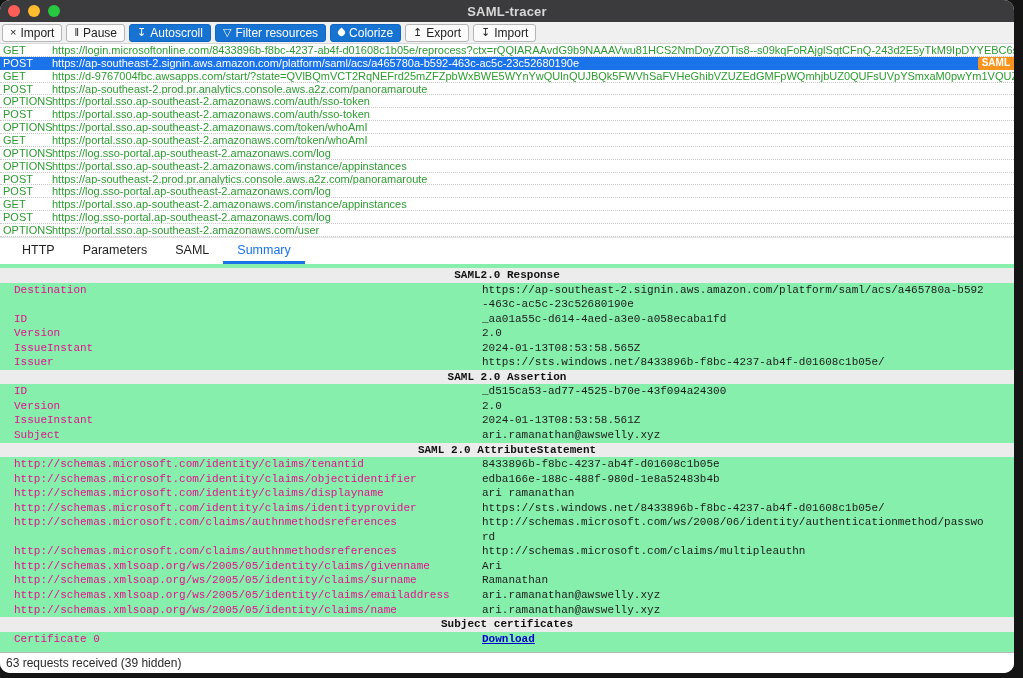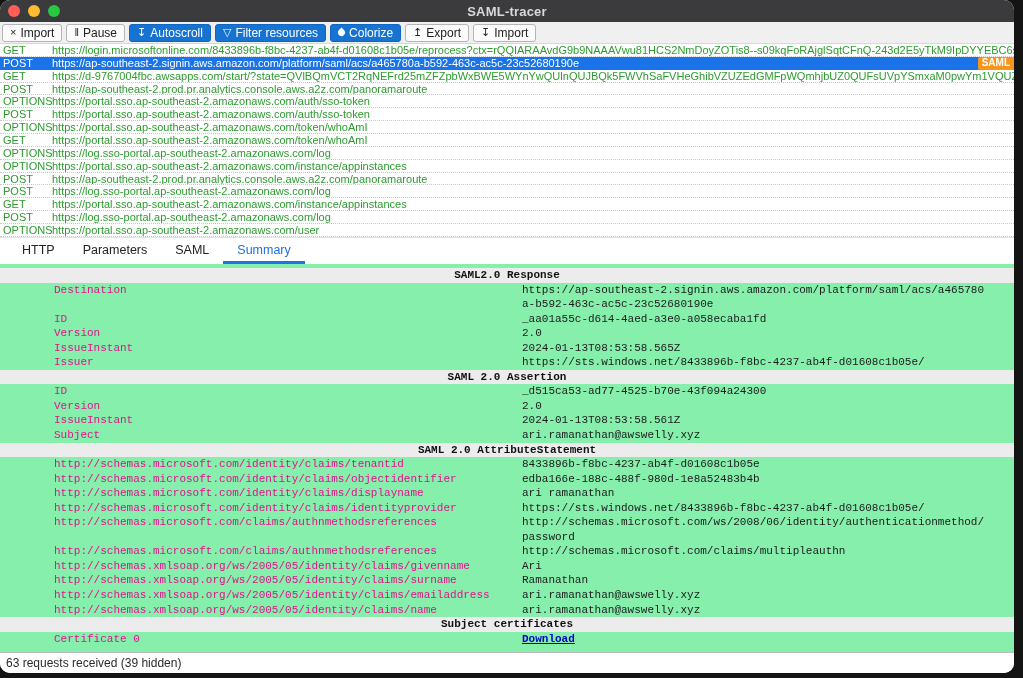--- a/index.html
+++ b/index.html
@@ -47,21 +47,21 @@
   .tab { padding:5px 14px 4px; font-size:12.5px; color:#222;
          border-bottom:3px solid transparent; cursor:default; }
   .tab.active { color:#1a73e8; border-bottom-color:#1a73e8; }
 
   
   .summary { height:388px; background:#86efac; overflow:hidden; padding-top:4px;
              font-family:"Liberation Mono","DejaVu Sans Mono",monospace;
              font-size:11px; line-height:14.55px; }
   .sec-header { background:#ececec; text-align:center; font-weight:bold; color:#111;
                 min-height:14.55px; }
-  .kv { display:flex;margin-left:40px; }
+  .kv { display:flex; }
   .kv .k { flex:none; width:482px; padding-left:14px; color:#e3128e; overflow:hidden;
            white-space:nowrap; }
   .kv .v { flex:1; color:#1b1b1b; word-break:break-all; padding-right:24px; }
   .kv .v a { color:#0000cc; font-weight:bold;text-align:right; }
 
   
   .statusbar { height:36px; background:#fff; border-top:1px solid #b9b9b9;
                font-size:12px; color:#2b2b2b; padding:3px 0 0 6px; }
 </style>
 </head>

